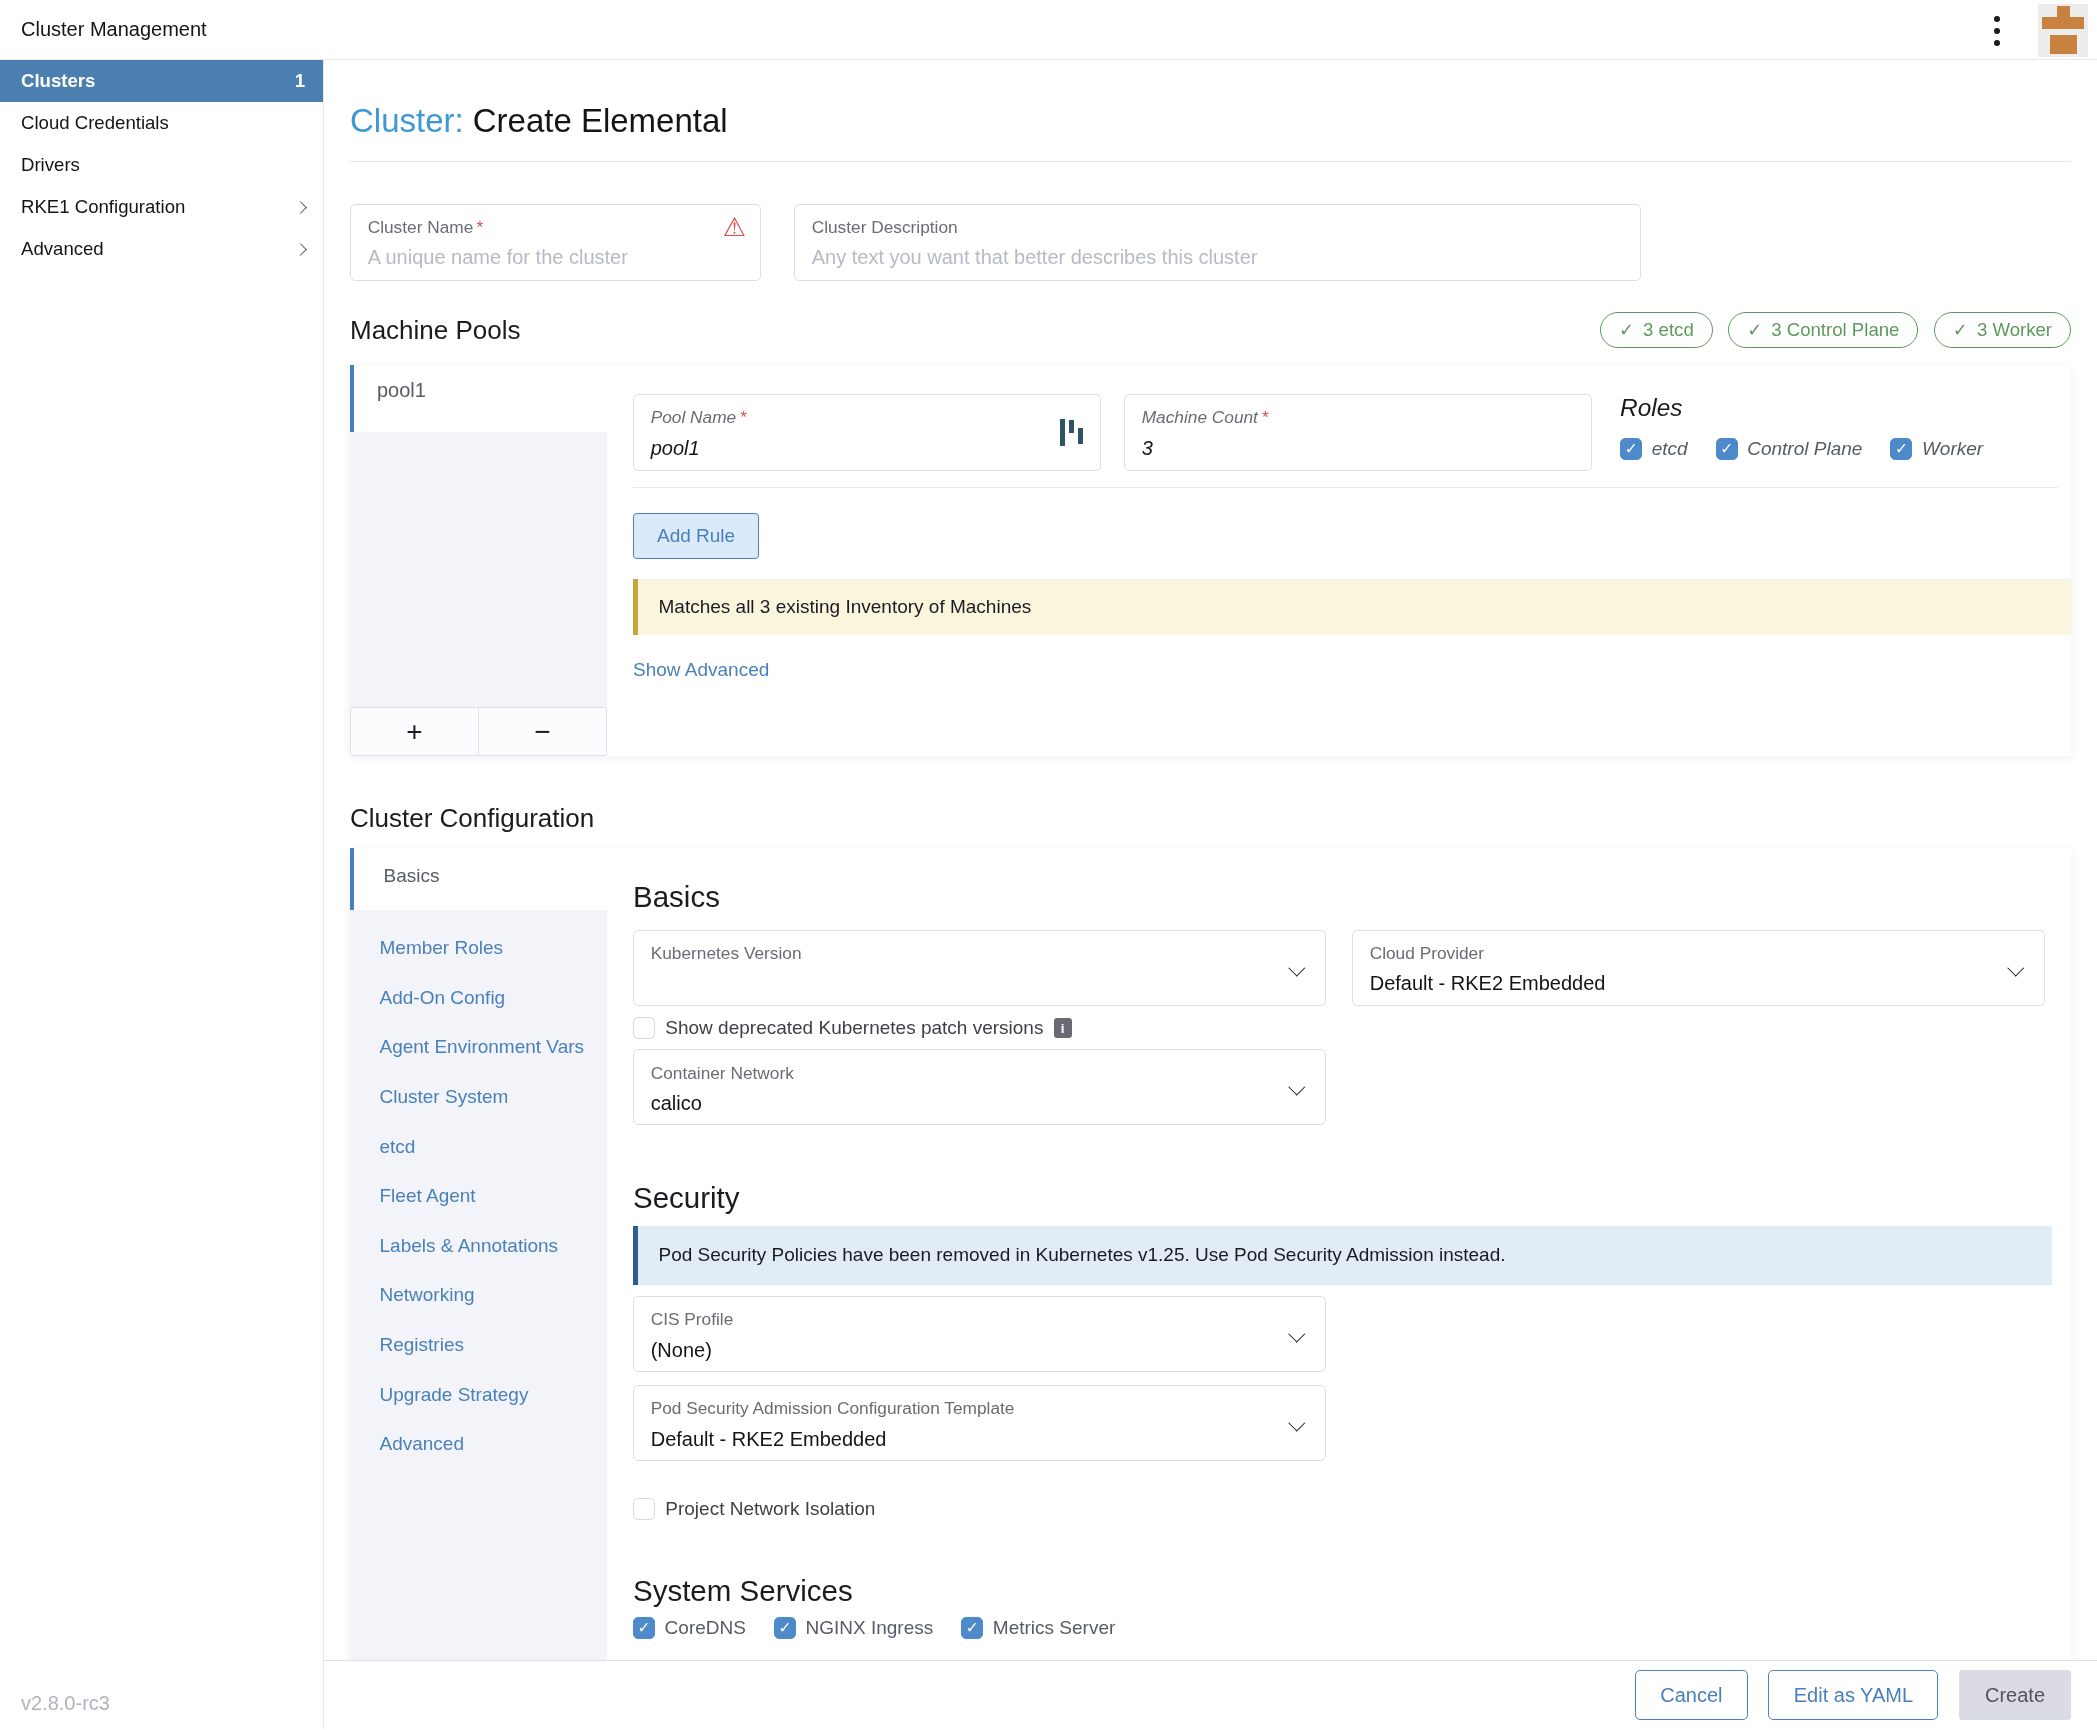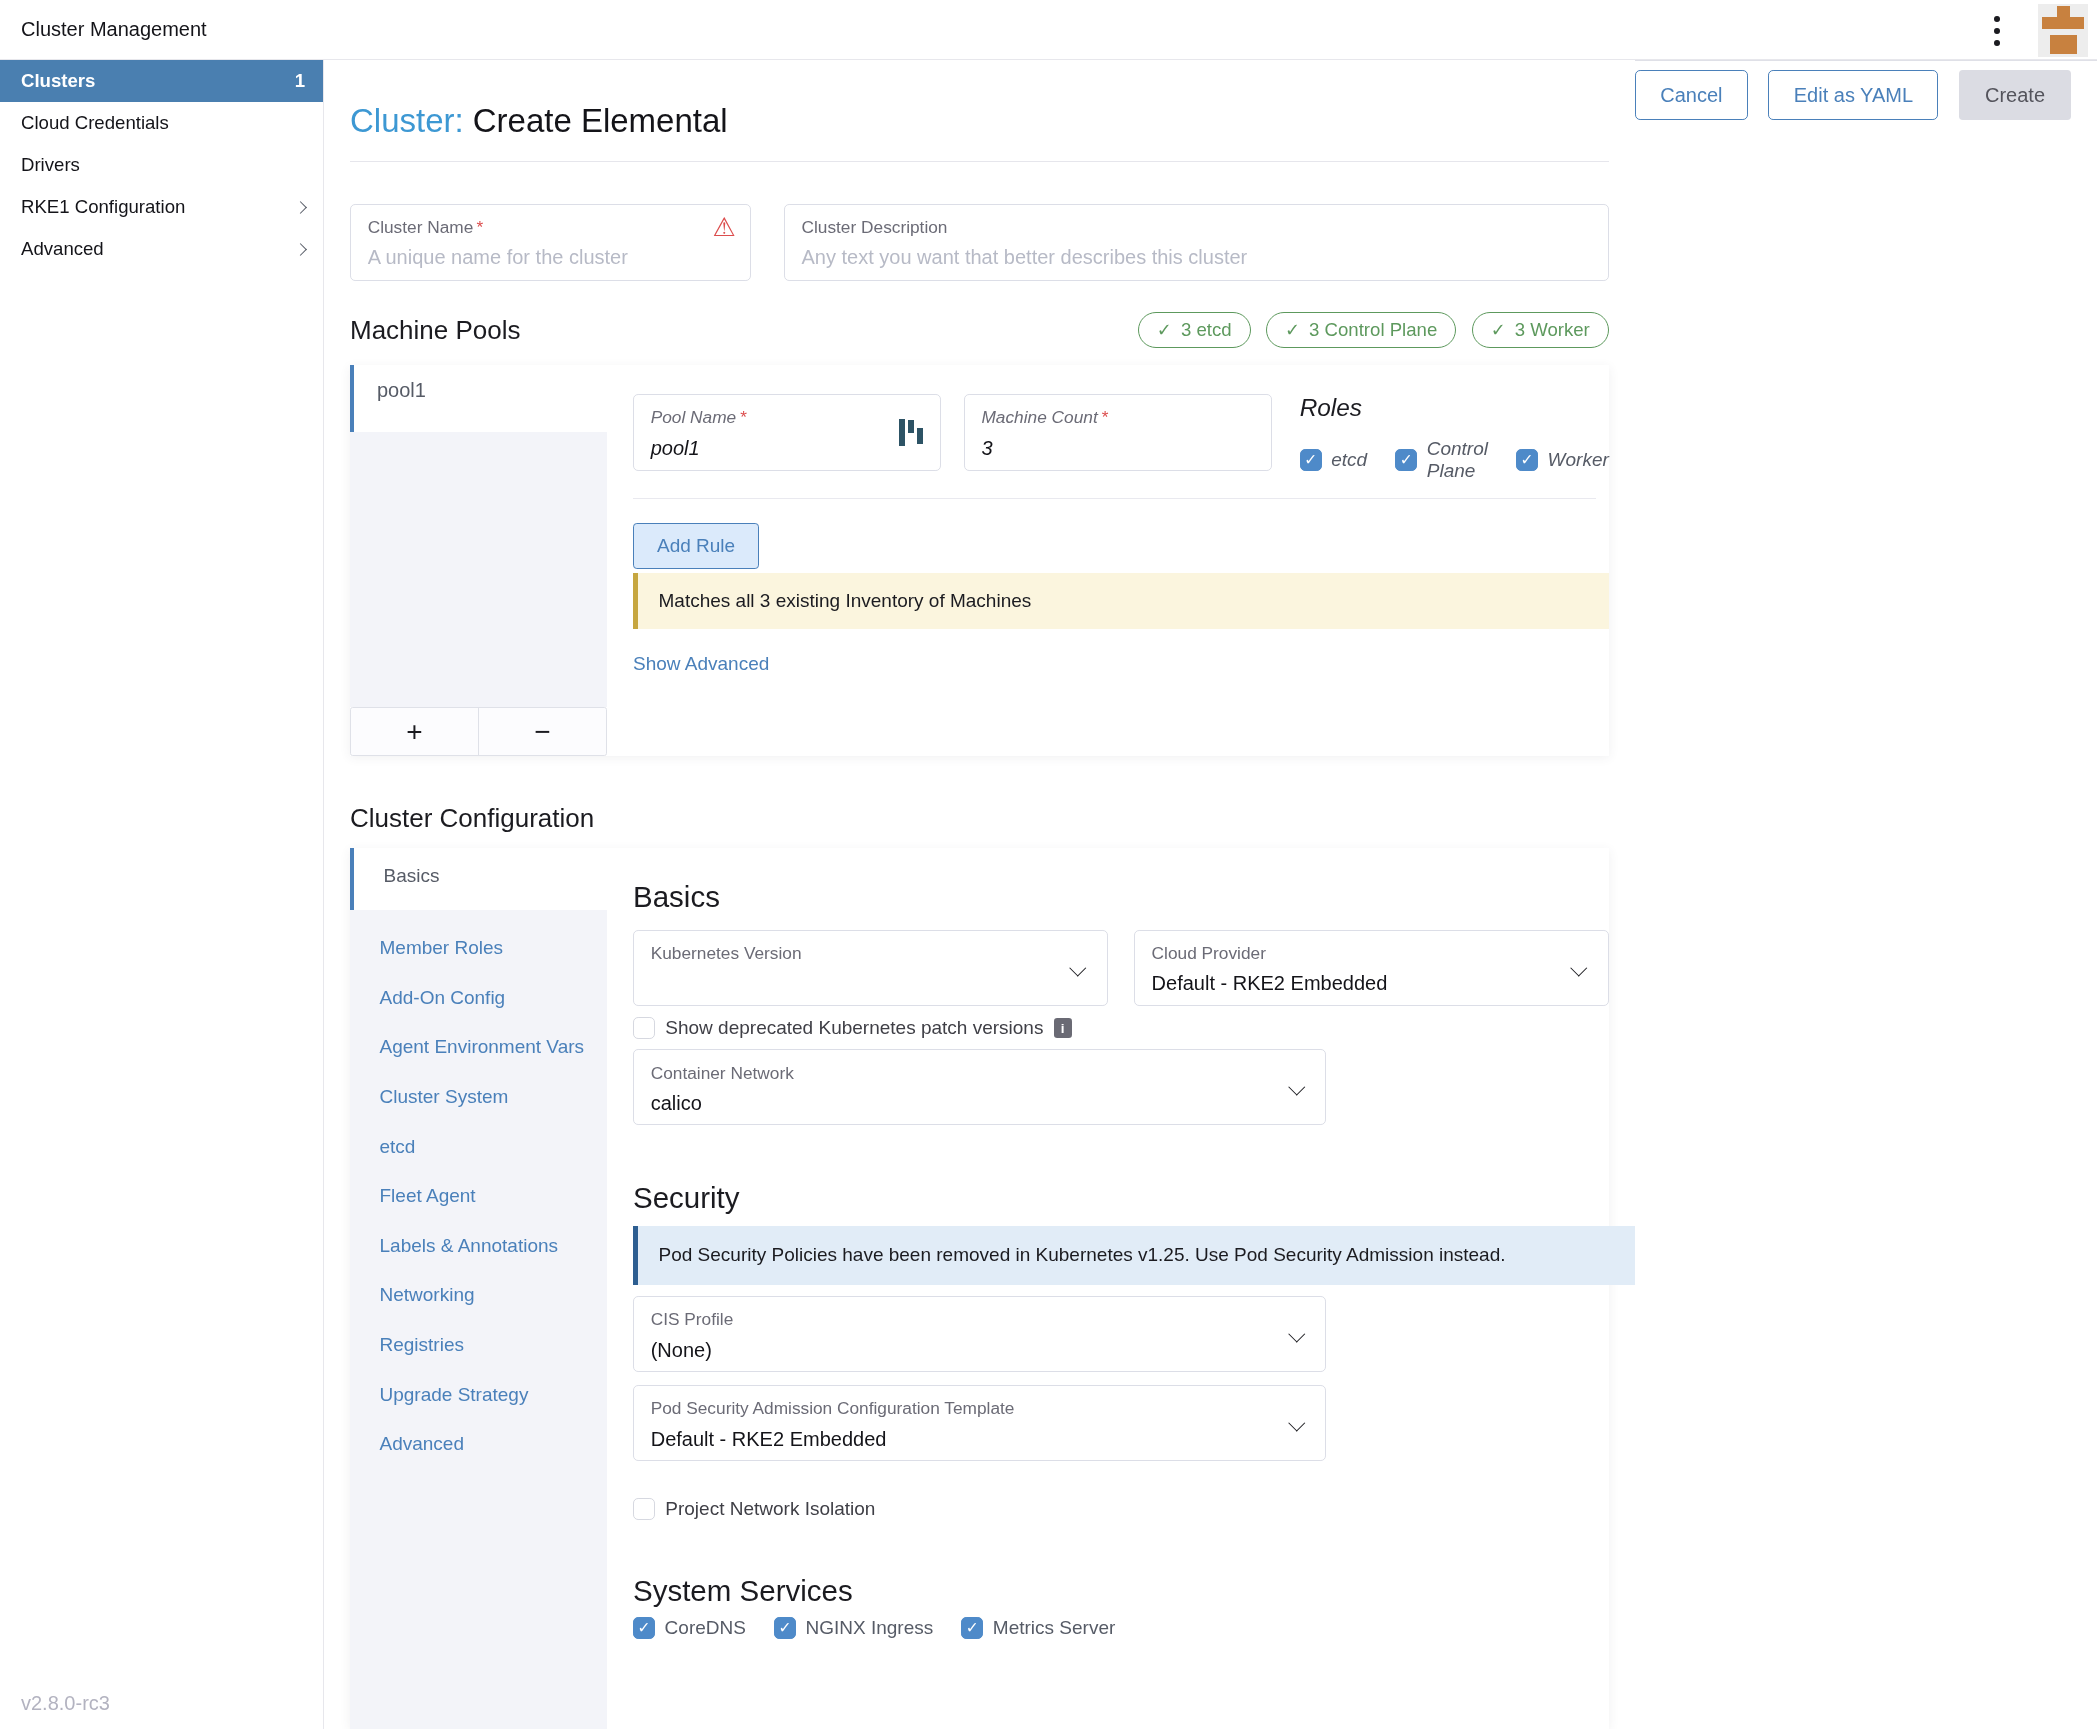--- a/index.html
+++ b/index.html
@@ -26,21 +26,21 @@
   .app { display:flex; height:1669px; }
   .sidebar { width:324px; flex-shrink:0; border-right:1.3px solid #e7e7ec; position:relative; background:#fff; }
   .nav-item { height:42px; display:flex; align-items:center; justify-content:space-between;
               padding:0 18px 0 21px; font-size:18.6px; color:#141419; cursor:pointer; }
   .nav-item.active { background:#4a7fb0; color:#fff; font-weight:700; }
   .nav-count { font-size:18.6px; font-weight:700; }
   .chev-right { width:9px; height:9px; border-right:1.9px solid #565b66; border-bottom:1.9px solid #565b66;
                 transform:rotate(-45deg); }
   .version { position:absolute; left:21px; bottom:14px; font-size:20px; color:#b3b3c0; }
 
-  .main { flex:1; min-width:0; display:flex; background:#fff; }
+  .main { flex:1; min-width:0; display:flex; flex-direction:column; background:#fff; }
   .content { flex:1; min-height:0; padding:0 26px; overflow:hidden; display:flex; flex-direction:column; }
 
   
   .page-title { margin-top:42px; font-size:33px; font-weight:400; }
   .title-prefix { color:#3d98d3; margin-right:9px; }
   .h1-divider { margin-top:21px; border-top:1.3px solid #e6e6ec; }
 
   
   .row-fields { display:flex; gap:33px; margin-top:42px; }
   .fieldbox { border:1.3px solid #dcdee7; border-radius:5.1px; height:77px; padding:12.2px 16.7px;
@@ -86,21 +86,21 @@
   .cb { width:22px; height:22px; border-radius:5.1px; border:1.3px solid #d6d8e0; background:#fff; flex-shrink:0;
         display:flex; align-items:center; justify-content:center; }
   .cb.checked { background:#4e8ac9; border-color:#4e8ac9; }
   .cb.checked::after { content:"✓"; color:#fff; font-size:15.4px; font-weight:700; }
 
   .pc-divider { margin-top:16px; margin-right:13px; border-top:1.3px solid #e9e9ef; }
   .selector-h { margin-top:22.4px; font-size:28px; font-weight:400; color:#1b1b20; }
   .add-rule-btn { margin-top:24.4px; display:inline-flex; align-items:center; height:46px; padding:0 23px;
                   background:#dbeafb; border:1.3px solid #4a80ba; border-radius:3.8px; color:#4a80ba;
                   font-size:19px; cursor:pointer; width:max-content; }
-  .yellow-banner { margin-top:4px; background:#fbf5de; border-left:5.8px solid #c6a63f; height:56px;
+  .yellow-banner { margin-top:20px; background:#fbf5de; border-left:5.8px solid #c6a63f; height:56px;
                    display:flex; align-items:center; padding-left:20.5px; font-size:19px; color:#1b1b20; }
   .show-adv { margin-top:24.4px; color:#4a80ba; font-size:19px; cursor:pointer; width:max-content; }
 
   
   .config-heading { margin-top:47px; font-size:26px; font-weight:400; color:#1b1b20; }
   .config-panel { flex:1; min-height:0; margin-top:14px; display:flex; box-shadow:0 1.9px 10.3px rgba(60,60,80,.08); }
   .cfg-tab-active { height:62px; background:#fff; border-left:4.5px solid #4a80ba; padding:16.7px 0 0 29.5px;
                     font-size:19px; color:#565b66; cursor:pointer; }
   .cfg-tab-list { flex:1; background:#f3f4f9; padding:27px 0 0 29.5px; }
   .cfg-tab-link { font-size:19px; color:#4a80ba; margin-bottom:27.6px; cursor:pointer; }

